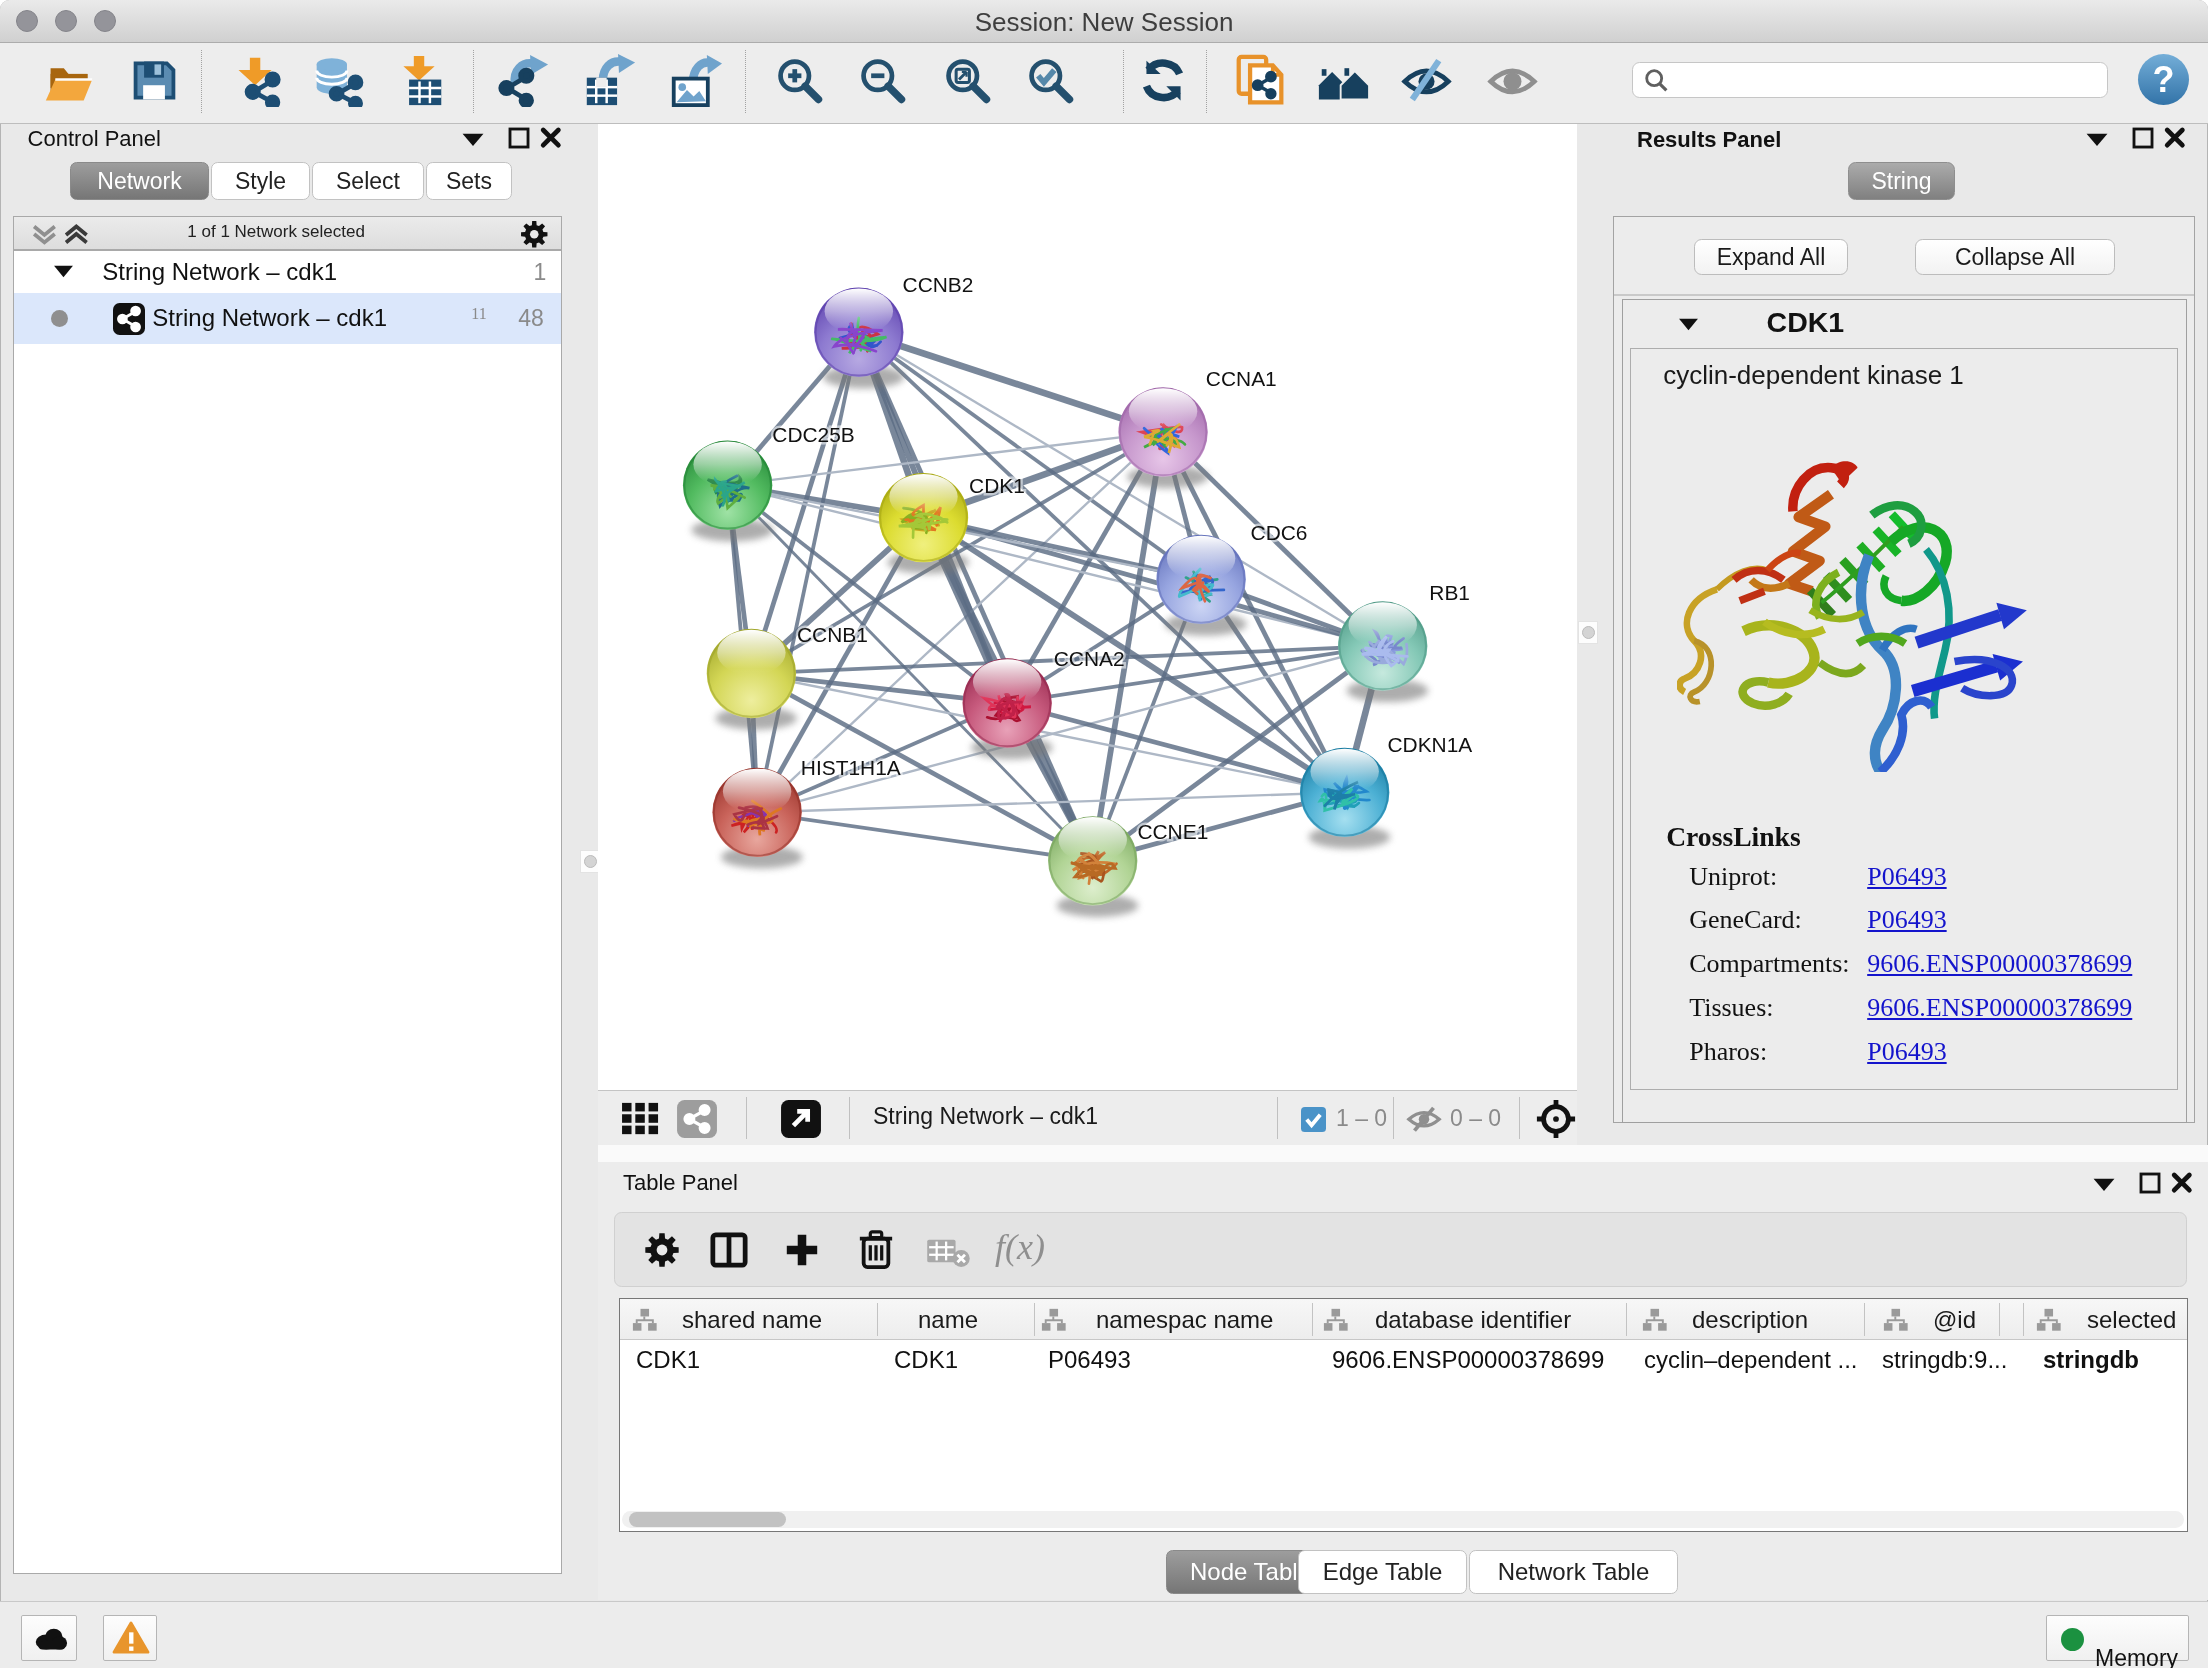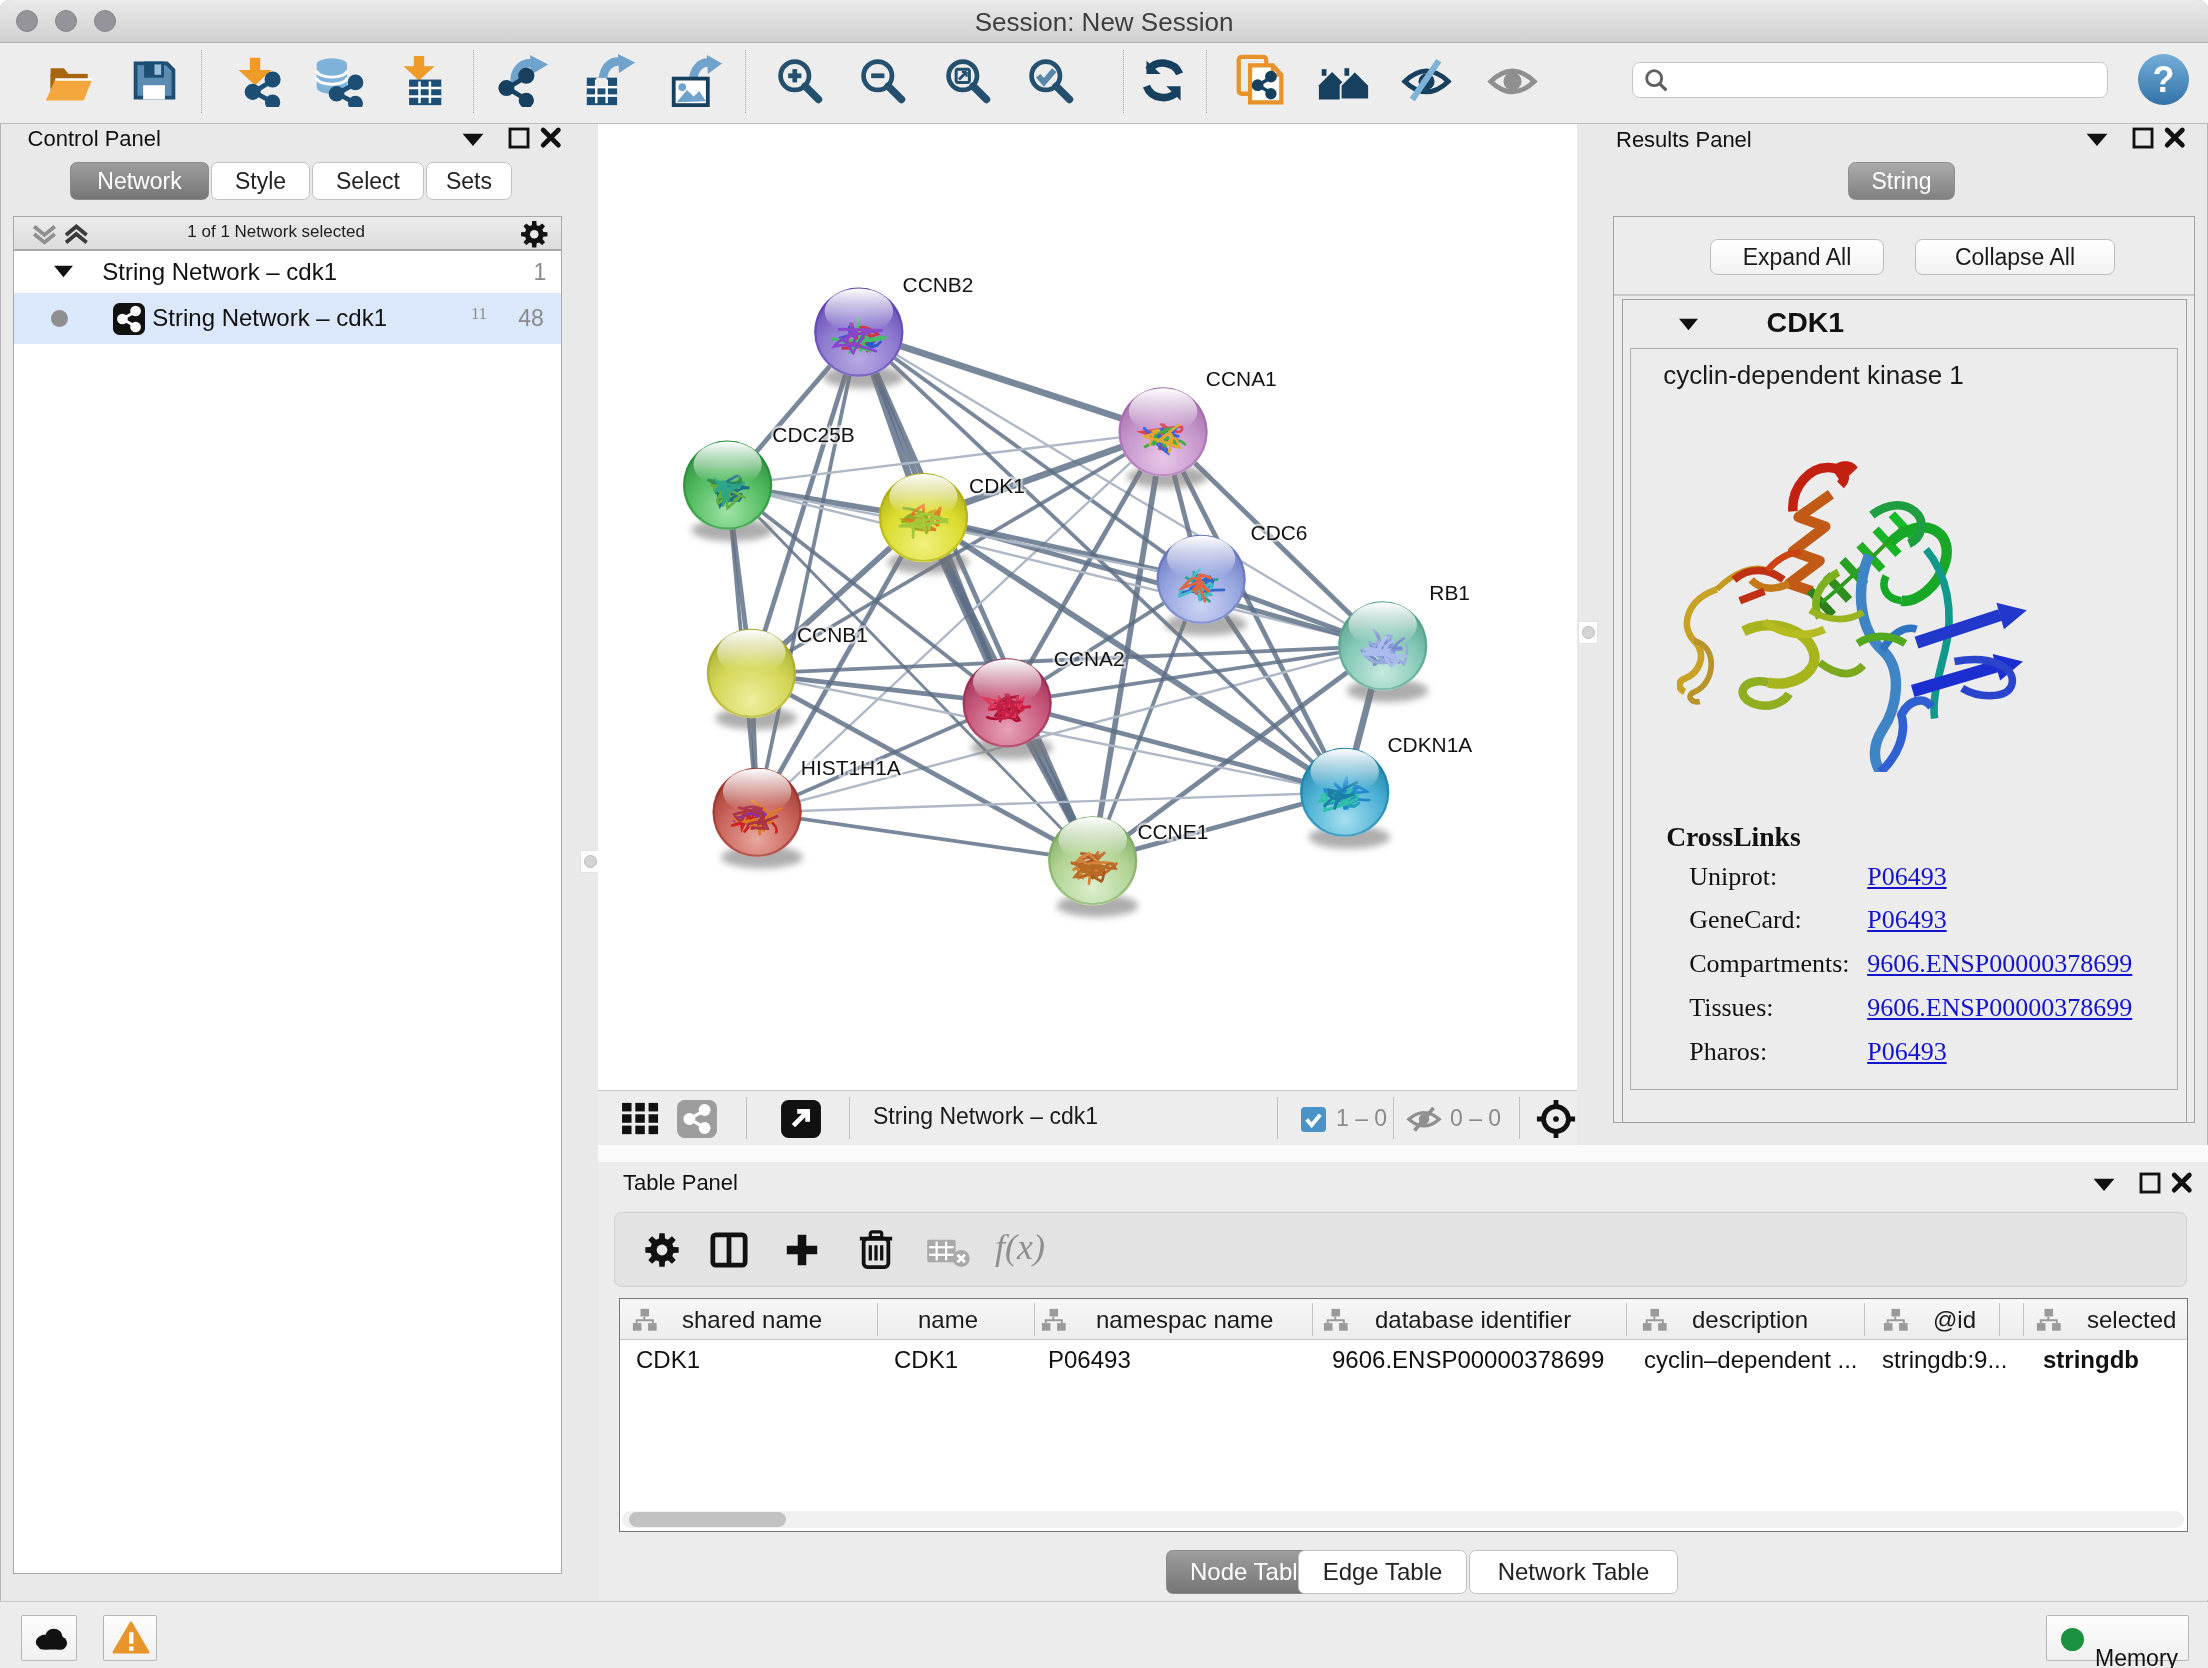--- a/index.html
+++ b/index.html
@@ -574,31 +574,31 @@
           <circle cx="22" cy="22" r="13" fill="none" stroke="#111" stroke-width="5"></circle>
           <path d="M22,2 v9 M22,33 v9 M2,22 h9 M33,22 h9" stroke="#111" stroke-width="5"></path>
           <circle cx="22" cy="22" r="3" fill="#111"></circle>
         </svg></div>
 </div>
 <div class="abs" style="left:1578px;top:621px;width:18px;height:21px;background:#fdfdfd;border:1px solid #e3e3e3;">
   <div style="position:absolute;left:2.9px;top:3.8px;width:11.4px;height:11.4px;border-radius:50%;background:#d4d4d4;border:1px solid #bbb;"></div>
 </div>
 
 <div class="abs" id="respanel">
-  <div class="phdr" style="position:absolute;left:35px;top:2.9px;">Results Panel</div>
+  <div class="phdr" style="position:absolute;left:56px;top:2.9px;font-weight:bold;">Results Panel</div>
   <div style="position:absolute;left:498px;top:1.9px;"><svg width="110" height="25" viewBox="0 0 116 26" style="">
           <path d="M8,8 l22,0 l-11,13 z" fill="#111"></path>
           <rect x="58" y="3" width="19" height="19" fill="none" stroke="#111" stroke-width="3"></rect>
           <path d="M93,4 l16,16 m0,-16 l-16,16" stroke="#111" stroke-width="5" stroke-linecap="round"></path>
         </svg></div>
   <div style="position:absolute;left:267px;top:38px;width:107px;height:38px;
     background:linear-gradient(#ababab,#808080);border:1px solid #8e8e8e;border-radius:7.6px;
     color:#fff;font-size:23px;text-align:center;line-height:36px;box-sizing:border-box;">String</div>
   <div id="res-outer">
-    <div class="btn" style="left:96px;top:22px;width:174px;">Expand All</div>
+    <div class="btn" style="left:80px;top:22px;width:154px;">Expand All</div>
     <div class="btn" style="left:301px;top:22px;width:200px;">Collapse All</div>
     <div style="position:absolute;left:0px;top:77px;width:580px;height:1.9px;background:#c9c9c9;"></div>
     <div style="position:absolute;left:7.6px;top:82px;width:565px;height:824px;background:#ececec;border:1px solid #9f9f9f;box-sizing:border-box;">
       <svg style="position:absolute;left:54px;top:16px;" width="23" height="17" viewBox="0 0 24 18">
             <path d="M2,3 l20,0 l-10,12 z" fill="#111"></path>
           </svg>
       <span style="position:absolute;left:144px;top:5.7px;font-size:28.5px;font-weight:bold;color:#111;">CDK1</span>
       <div style="position:absolute;left:7.6px;top:48px;width:548px;height:742px;background:#ececec;border:1px solid #adadad;box-sizing:border-box;">
         <div style="position:absolute;left:32px;top:11.4px;font-size:26px;color:#1a1a1a;">cyclin-dependent kinase 1</div>
         <svg style="position:absolute;left:46px;top:109px;" width="480" height="314" viewBox="0 0 505 330">

